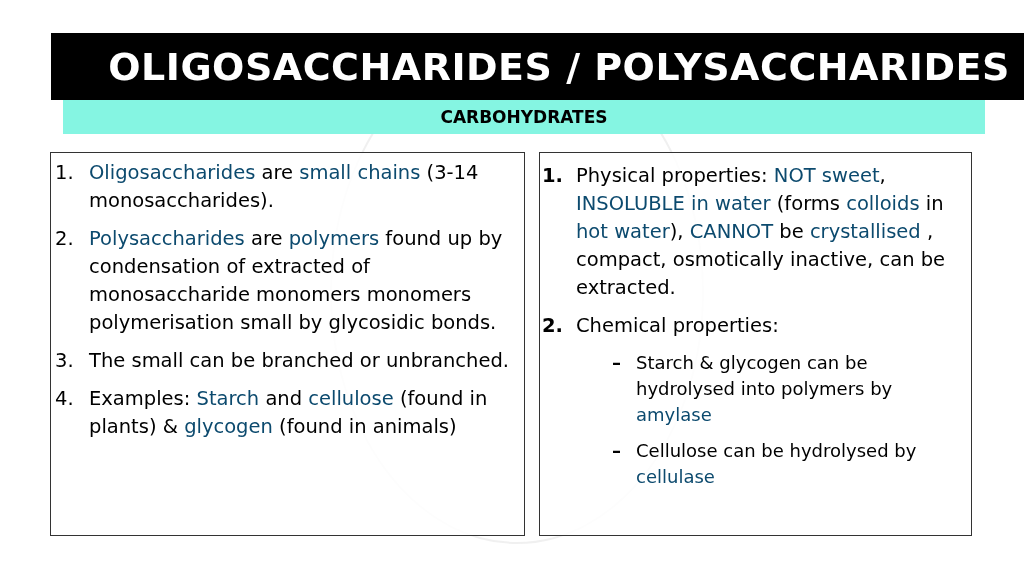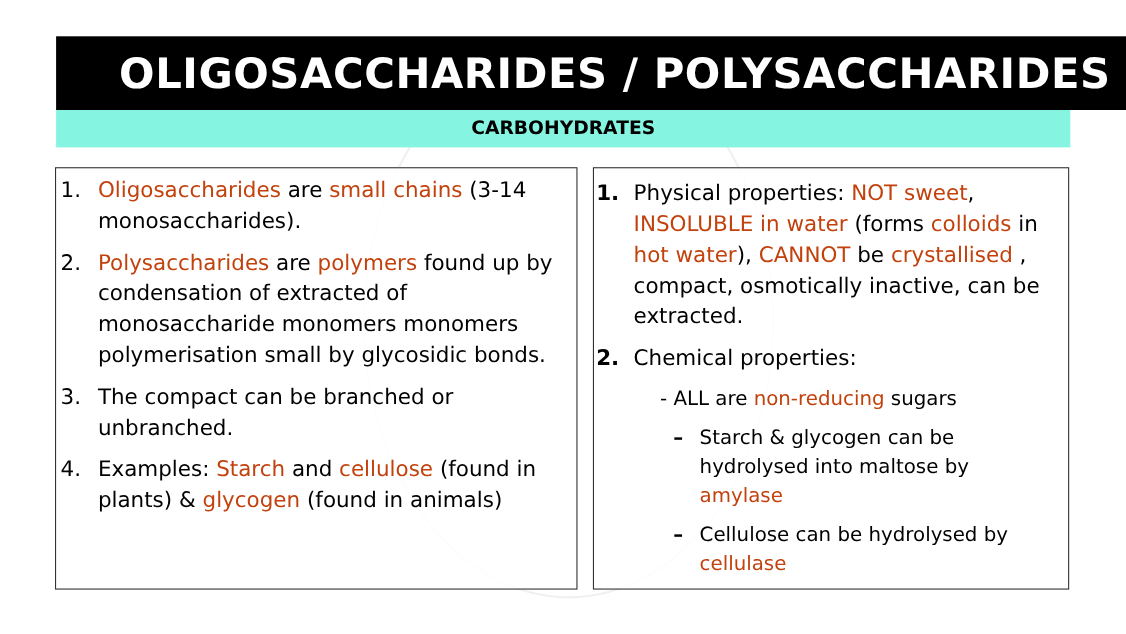--- a/index.html
+++ b/index.html
@@ -10,35 +10,35 @@
   .watermark {
     position: absolute; left: 330px; top: 40px; width: 370px; height: 500px;
     border: 2px solid #ececec; border-radius: 50%; opacity: 0.8;
   }
   .title-bar {
     position: absolute; left: 51px; top: 33px; width: 1016px; height: 67px;
     background: #000; color: #fff; display: flex; align-items: center; justify-content: center;
     font-weight: bold; font-size: 38px; letter-spacing: 0.5px;
   }
   .subtitle-bar {
-    position: absolute; left: 51px; top: 100px; width: 922px; height: 34px;
+    position: absolute; left: 63px; top: 100px; width: 922px; height: 34px;
     background: #85f5e2; color: #000; display: flex; align-items: center; justify-content: center;
     font-weight: bold; font-size: 17px;
   }
   .panel {
     position: absolute; top: 152px; height: 384px; border: 1px solid #333;
     background: rgba(255,255,255,0.85); box-sizing: border-box;
   }
   .left { left: 50px; width: 475px; padding: 6px 10px 0 4px; }
   .right { left: 539px; width: 433px; padding: 9px 10px 0 2px; }
   .item { display: flex; font-size: 19.5px; line-height: 28px; color: #000; margin-bottom: 10px; }
   .num { width: 34px; flex: none; }
   .right .num { font-weight: bold; }
   .txt { flex: 1; }
-  .red { color: #c2410c; }
+  .red { color: #0c4a6e; }
   .b { font-weight: normal; }
   .sub1 { font-size: 18px; line-height: 26px; margin: 8px 0 10px 58px; }
   .sub2 { display: flex; font-size: 18px; line-height: 26px; margin: 0 0 10px 70px; }
   .dash { width: 24px; flex: none; font-weight: bold; }
 </style>
 </head>
 <body>
 
 <div class="watermark"></div>
 
@@ -49,39 +49,38 @@
   <div class="item">
     <span class="num">1.</span>
     <span class="txt"><span class="red">Oligosaccharides</span><span> are </span><span class="red b">small chains</span><span> (3-14 monosaccharides).</span></span>
   </div>
   <div class="item">
     <span class="num">2.</span>
     <span class="txt"><span class="red">Polysaccharides</span><span> are </span><span class="red b">polymers</span><span> found up by </span><span class="b">condensation</span><span> of </span><span class="b">extracted of monosaccharide monomers</span><span> monomers </span><span class="b">polymerisation</span><span> small by </span><span class="b">glycosidic bonds</span><span>.</span></span>
   </div>
   <div class="item">
     <span class="num">3.</span>
-    <span class="txt"><span>The compact can be </span><span class="b">branched</span><span> or </span><span class="b">unbranched.</span></span>
+    <span class="txt"><span>The small can be </span><span class="b">branched</span><span> or </span><span class="b">unbranched.</span></span>
   </div>
   <div class="item">
     <span class="num">4.</span>
     <span class="txt"><span>Examples: </span><span class="red b">Starch</span><span> and </span><span class="red b">cellulose</span><span> (found in plants) &amp; </span><span class="red b">glycogen</span><span> (found in animals)</span></span>
   </div>
 </div>
 
 <div class="panel right">
   <div class="item">
     <span class="num">1.</span>
     <span class="txt"><span>Physical properties: </span><span class="red b">NOT sweet</span><span>, </span><span class="red b">INSOLUBLE in water</span><span> (forms </span><span class="red b">colloids</span><span> in </span><span class="red b">hot water</span><span>), </span><span class="red b">CANNOT</span><span> be </span><span class="red b">crystallised</span><span> , compact, osmotically inactive, can be extracted.</span></span>
   </div>
   <div class="item">
     <span class="num">2.</span>
     <span class="txt">Chemical properties:</span>
   </div>
-  <div class="sub1"><span>- ALL are </span><span class="red b">non-reducing</span><span> sugars</span></div>
   <div class="sub2">
     <span class="dash">–</span>
-    <span class="txt"><span class="b">Starch</span><span> &amp; </span><span class="b">glycogen</span><span> can be hydrolysed into maltose by </span><span class="red b">amylase</span></span>
+    <span class="txt"><span class="b">Starch</span><span> &amp; </span><span class="b">glycogen</span><span> can be hydrolysed into polymers by </span><span class="red b">amylase</span></span>
   </div>
   <div class="sub2">
     <span class="dash">–</span>
     <span class="txt"><span class="b">Cellulose</span><span> can be hydrolysed by </span><span class="red b">cellulase</span></span>
   </div>
 </div>
 
 </body></html>

